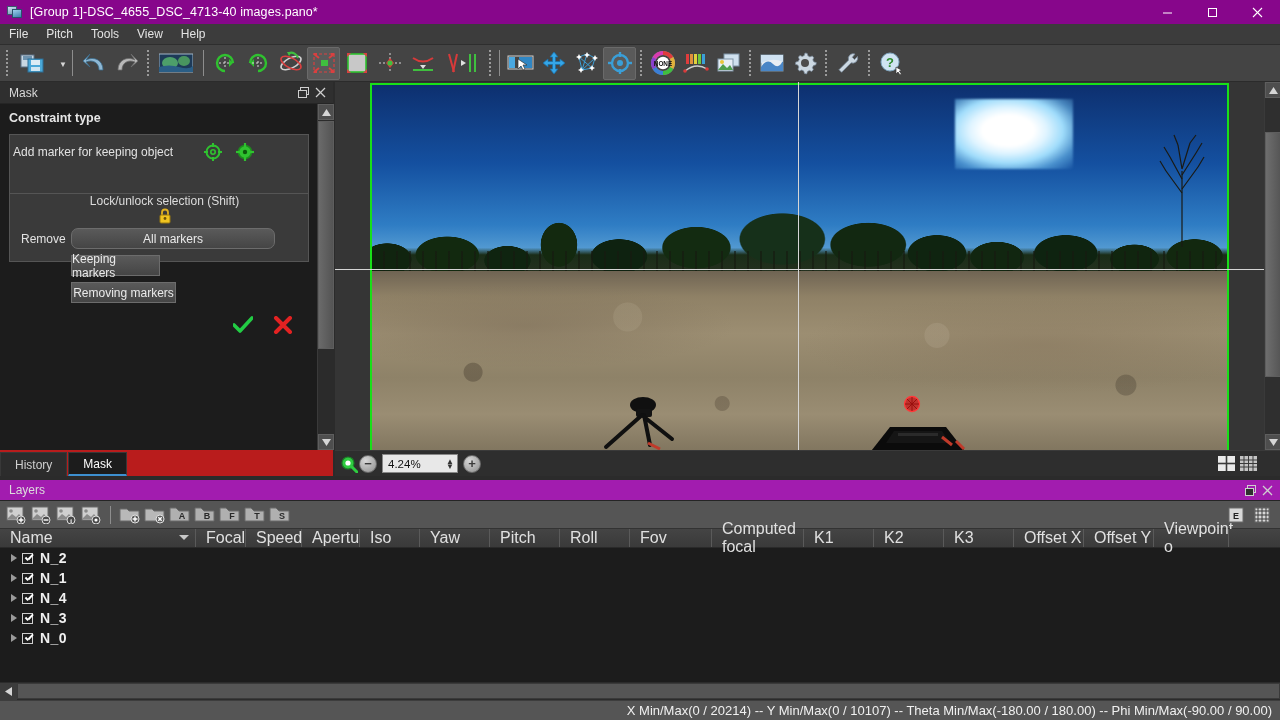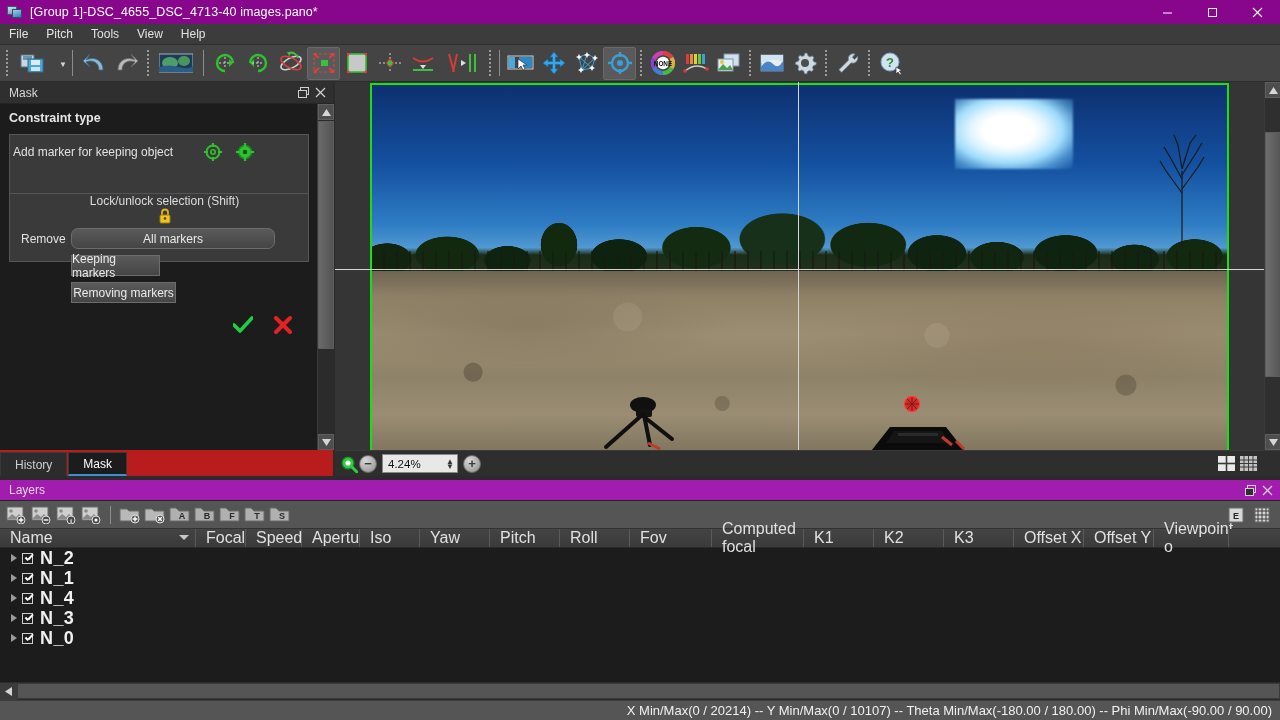--- a/index.html
+++ b/index.html
@@ -289,21 +289,21 @@
   .lrow { height:20px; display:flex; align-items:center; padding-left:6px; }
   .expander { width:16px; display:flex; align-items:center; justify-content:center; }
   .expander i { border-left:6px solid #9a9a9a; border-top:4px solid transparent;
     border-bottom:4px solid transparent; display:block; }
   .chk { width:11px; height:11px; background:#1c1c1c; border:1px solid #cfcfcf;
     margin-right:7px; position:relative; flex:none; }
   .chk:after { content:""; position:absolute; left:2px; top:4px; width:4px; height:1.5px;
     background:#ffffff; transform:rotate(45deg); }
   .chk:before { content:""; position:absolute; left:4px; top:2px; width:7px; height:1.5px;
     background:#ffffff; transform:rotate(-48deg); }
-  .lname { font-size:18px; font-weight:bold; color:#f0f0f0; letter-spacing:.4px; }
+  .lname { font-size:14px; font-weight:bold; color:#f0f0f0; letter-spacing:.4px; }
 
   .hsb {
     position:absolute; left:0; bottom:0; width:1280px; height:18px;
     background:#2b2b2b; display:flex; align-items:center;
   }
   .hsb .arr { width:17px; height:17px; background:#3c3c3c;
     display:flex; align-items:center; justify-content:center; flex:none; }
   .hsb .track { flex:1; height:16px; background:#555555; border:1px solid #3a3a3a; }
 
   

